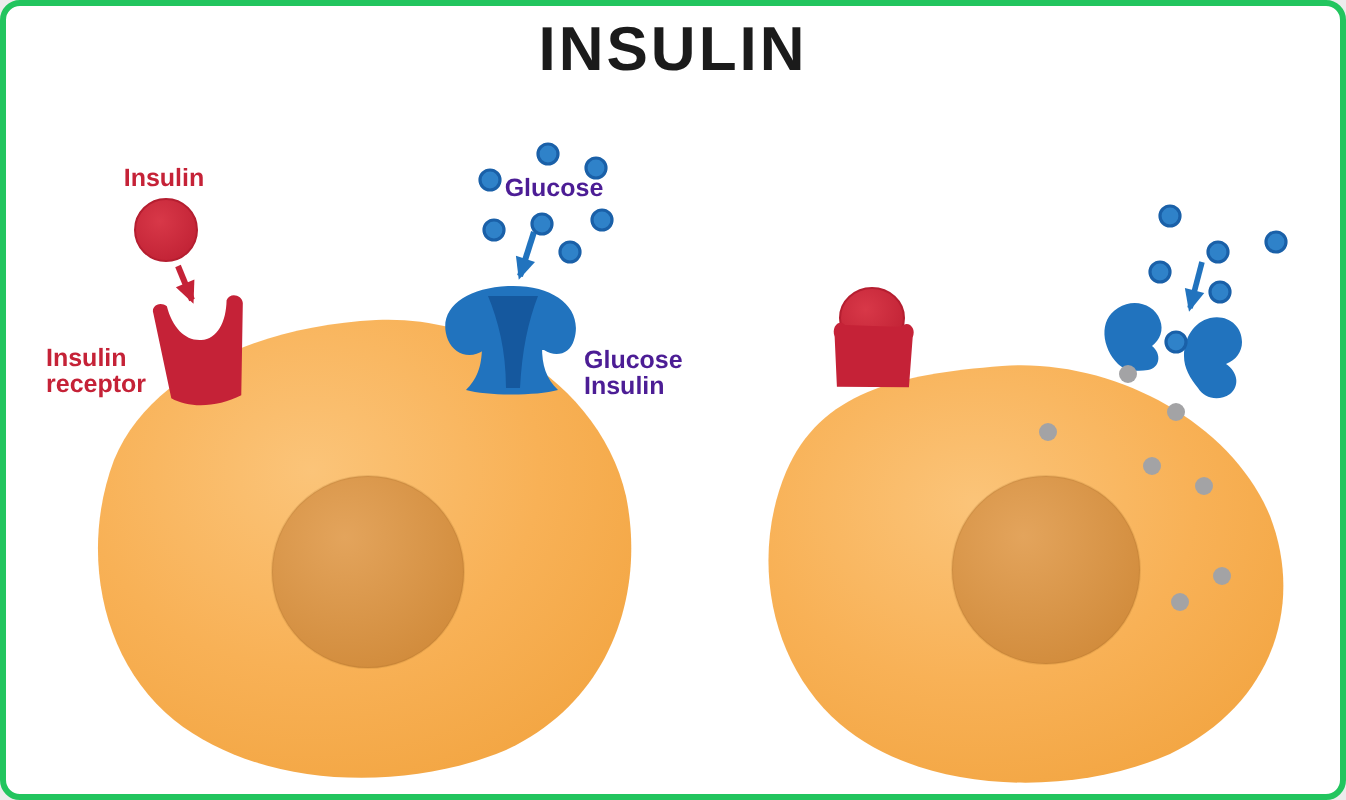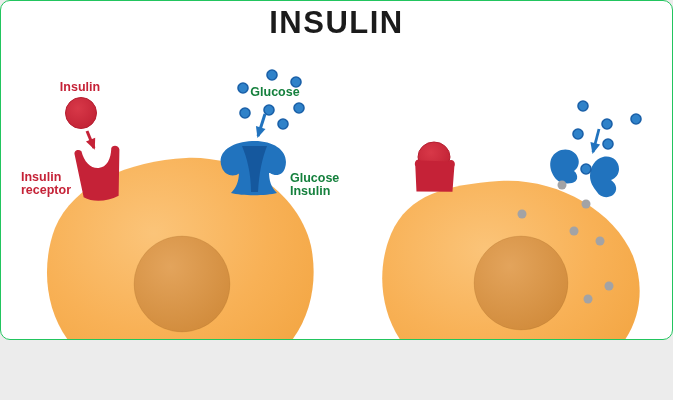--- a/index.html
+++ b/index.html
@@ -1,31 +1,31 @@
 <!DOCTYPE html>
 <html><head>
 <meta charset="utf-8">
 <style>
   html,body { margin:0; padding:0; background:#ececec; }
   .canvas {
-    position:relative; width:673px; height:340px;
-    background:#ffffff; border:1px solid #22c55e; box-sizing:border-box;
+    position:relative; width:673px; height:400px;
+    background:#ffffff; border:3px solid #22c55e; box-sizing:border-box;
     border-radius:10px; overflow:hidden;
     font-family:"Liberation Sans", sans-serif;
     text-decoration:underline;
   }
   .title {
     position:absolute; top:4px; left:0; width:100%; margin:0;
     text-align:center; font-size:31px; font-weight:bold;
     letter-spacing:1.5px; color:#1b1b1b;
   }
   .art { position:absolute; left:0; top:0; }
   .label { position:absolute; font-size:12.5px; font-weight:bold; line-height:12.5px; }
   .red  { color:#c52237; }
-  .blue { color:#15803d; }
+  .blue { color:#4c1d95; }
   .center { text-align:center; }
   .dot-blue circle { fill:#2f82c9; stroke:#1a60a8; stroke-width:1.6; }
   .dot-gray circle { fill:#a3a3a5; stroke:none; }
 </style>
 </head>
 <body>
 
 <div class="canvas">
 
   <h1 class="title">INSULIN</h1>

